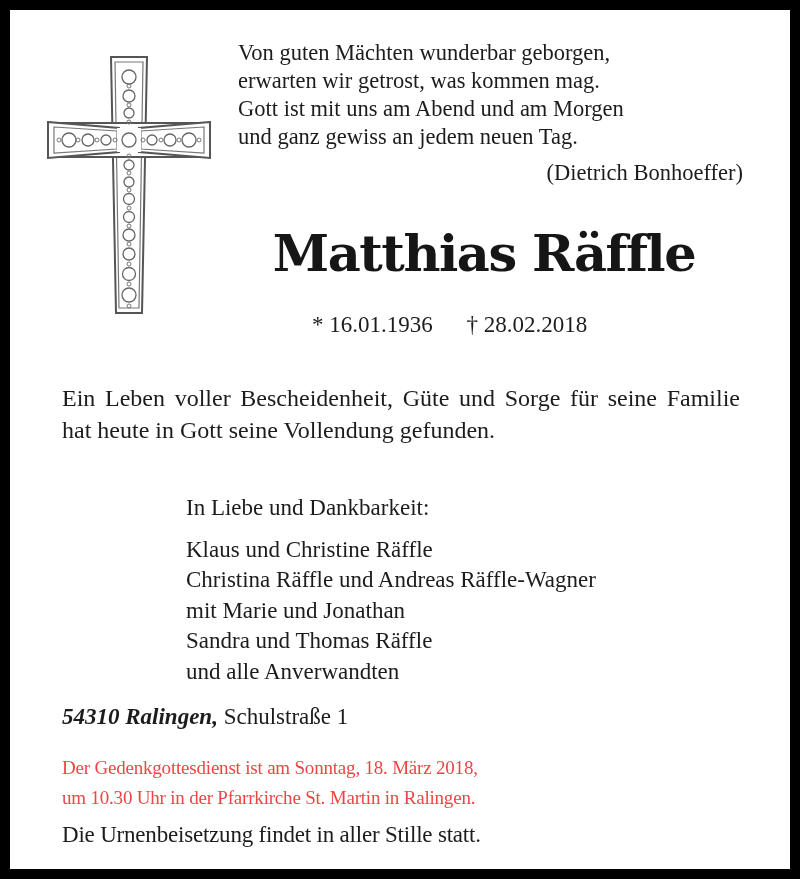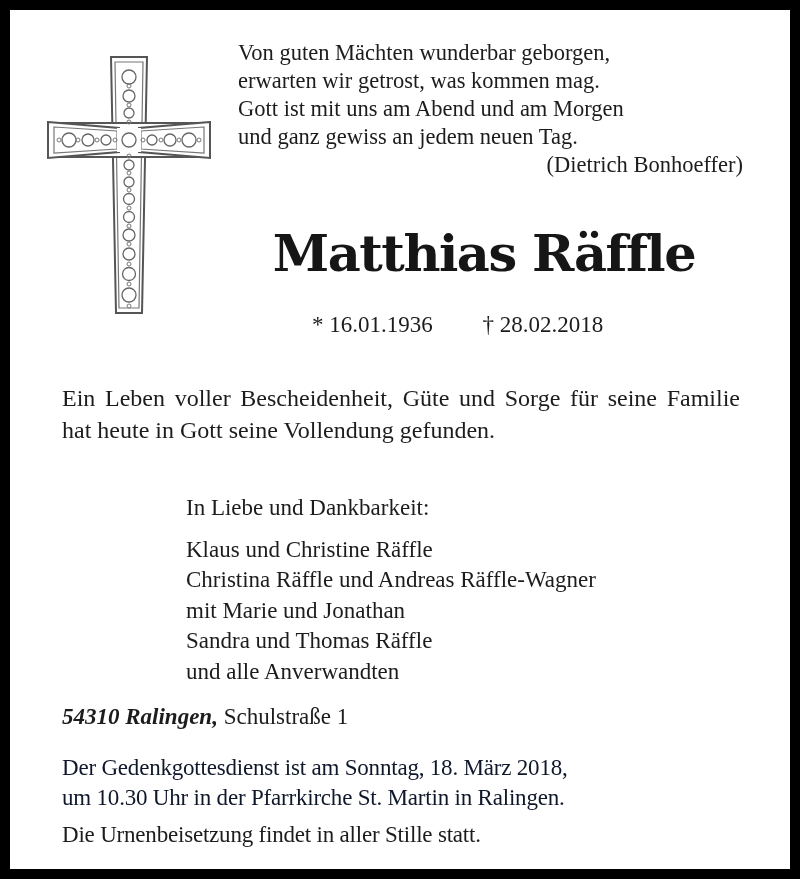--- a/index.html
+++ b/index.html
@@ -27,21 +27,21 @@
   .poem {
     position: absolute;
     left: 228px; top: 29px;
     width: 505px;
     font-family: "Liberation Serif", serif;
     font-size: 22.5px;
     line-height: 28px;
     color: #1c1c1c;
   }
   .poem .line { display: block; white-space: nowrap; }
-  .poem .author { display: block; text-align: right; white-space: nowrap; margin-top: 0; }
+  .poem .author { display: block; text-align: right; white-space: nowrap; margin-top: 8px; }
   .name {
     position: absolute;
     left: 0; width: 948px;
     top: 213px;
     text-align: center;
     font-family: "DejaVu Serif", serif;
     font-weight: bold;
     font-size: 51px;
     letter-spacing: -1.5px;
     color: #161616;
@@ -49,21 +49,21 @@
   }
   .dates {
     position: absolute;
     top: 302px; left: 302px;
     font-family: "Liberation Serif", serif;
     font-size: 23px;
     color: #1c1c1c;
     white-space: nowrap;
   }
   .dates span { display: inline-block; }
-  .dates .born { margin-right: 44px; }
+  .dates .born { margin-right: 28px; }
   .intro {
     position: absolute;
     left: 52px; top: 364px;
     width: 678px;
     font-family: "Liberation Serif", serif;
     font-size: 24px;
     line-height: 32px;
     text-align: justify;
     color: #1c1c1c;
     margin-top: 8px;
@@ -86,23 +86,23 @@
     font-size: 23px;
     color: #1c1c1c;
     white-space: nowrap;
   }
   .address .city { font-weight: bold; font-style: italic; }
   .service {
     position: absolute;
     left: 52px; top: 743px;
     width: 690px;
     font-family: "Liberation Serif", serif;
-    font-size: 23px;
+    font-size: 19px;
     line-height: 30px;
-    color: #0f172a;
+    color: #ef4444;
     letter-spacing: -0.2px;
   }
   .service .line { display: block; white-space: nowrap; }
   .burial {
     position: absolute;
     left: 52px; top: 812px;
     font-family: "Liberation Serif", serif;
     font-size: 23px;
     color: #1c1c1c;
     white-space: nowrap;

